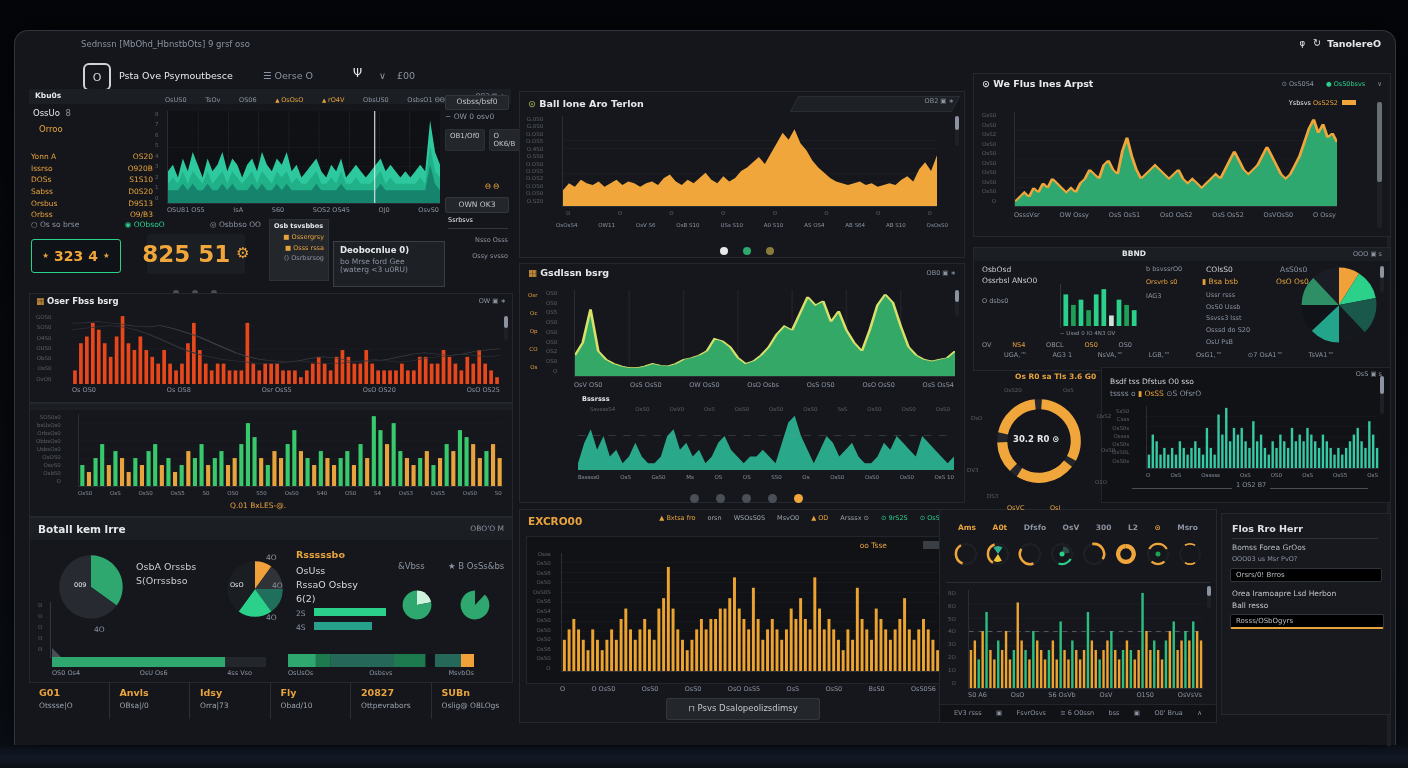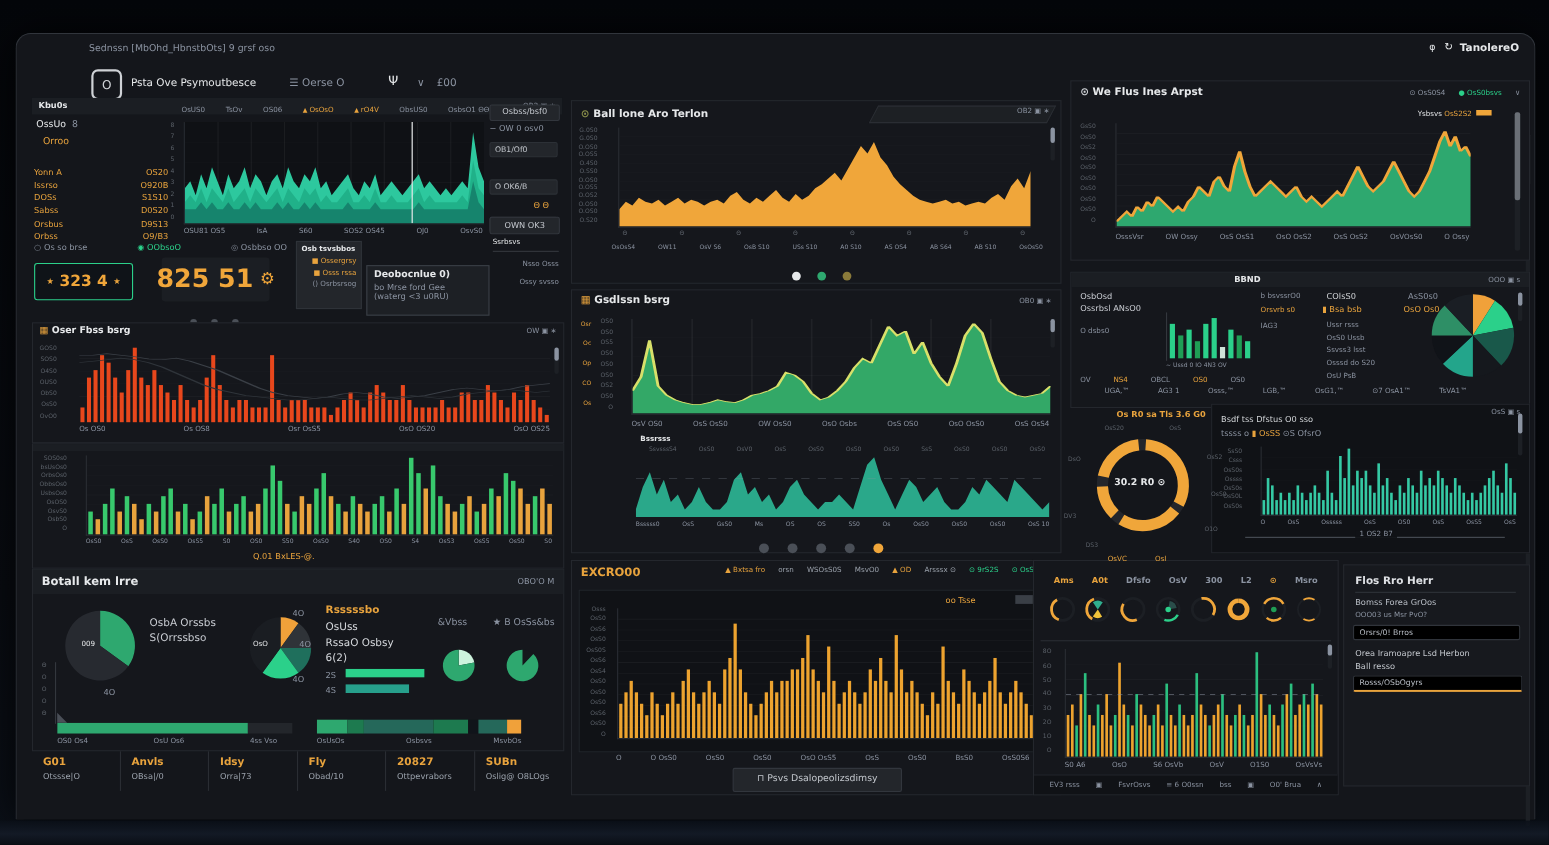--- a/index.html
+++ b/index.html
@@ -27,21 +27,21 @@
   .btn{background:#23262b;border:1px solid #32363d;border-radius:2px;color:#c3c7cd;
     display:flex;align-items:center;justify-content:center;}
   .dot{display:inline-block;border-radius:50%;}
   .vst{position:absolute;width:4px;background:#1d2025;border-radius:2px}
   .vsb{position:absolute;left:0;width:4px;background:#8b93a1;border-radius:2px}
   .statrow{display:flex}
   .statrow .cell{flex:1;border-left:1px solid #2a2d33;padding:4px 0 0 10px}
   .statrow .cell:first-child{border-left:none}
   .statrow .cell b{display:block;color:#e8a33d;font-size:9.5px;margin-bottom:3px}
   .statrow .cell i{display:block;font-style:normal;color:#9aa1ab;font-size:7.5px}
-  .lrow{display:flex;gap:20px;flex-direction:column}
+  .lrow{display:flex;gap:4px;flex-direction:row}
   .lrow span{background:#23262b;border:1px solid #2c3036;border-radius:2px;
     padding:2px 4px;color:#c3c7cd;font-size:7px}
   .menu span{margin-right:12px;color:#9aa1ab}
   .warn{color:#e8a33d!important}
   .warn:before{content:"▲ ";font-size:5.5px}
   .skew{transform:skewX(-28deg);background:#1d2024;border:1px solid #2a2d33}
   .inbox{background:#000000;border:1px solid #30343b;border-radius:2px;color:#b9bec6;
     padding:2px 5px;font-size:7px}
 </style>
 </head>
@@ -967,21 +967,21 @@
             <path d="M50,50 L2.00,50.00 A48,48 0 0 1 17.14,15.01 Z" fill="#2e8f66"></path>
             <path d="M50,50 L17.14,15.01 A48,48 0 0 1 50.00,2.00 Z" fill="#1a1e24"></path>
           </svg>
         </div>
       <div class="vst" style="right:6px;top:18px;height:26px">
           <div class="vsb" style="top:0;height:12px"></div>
         </div>
       <div class="ab row" style="left:30px;top:104px;width:330px">
           <span class="t f6 mut">UGA,™</span>
           <span class="t f6 mut">AG3 1</span>
-          <span class="t f6 mut">Osss,™</span>
+          <span class="t f6 mut">NsVA,™</span>
           <span class="t f6 mut">LGB,™</span>
           <span class="t f6 mut">OsG1,™</span>
           <span class="t f6 mut">⊙7 OsA1™</span>
           <span class="t f6 mut">TsVA1™</span>
         </div>
     </div>
 
     <div class="ab t f7 b o" style="left:1000px;top:342px">Os R0 sa Tls 3.6 G0</div>
     <div class="ab" style="left:978px;top:364px;width:92px;height:92px">
         <svg viewBox="0 0 100 100" style="width: 100%; height: 100%; display: block;">

